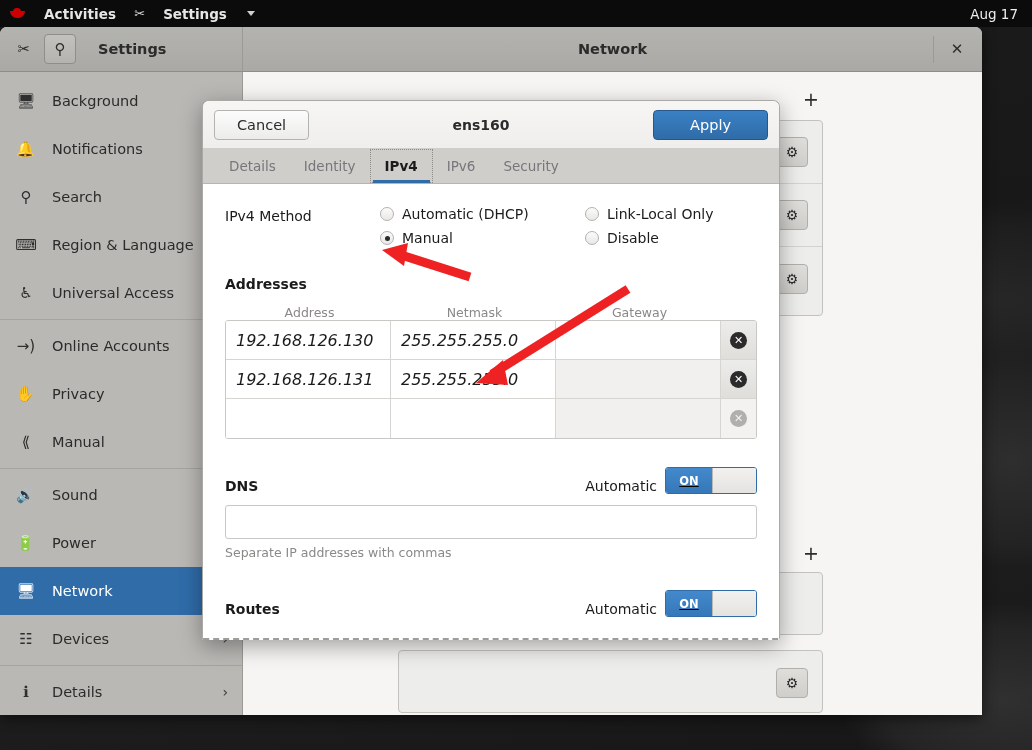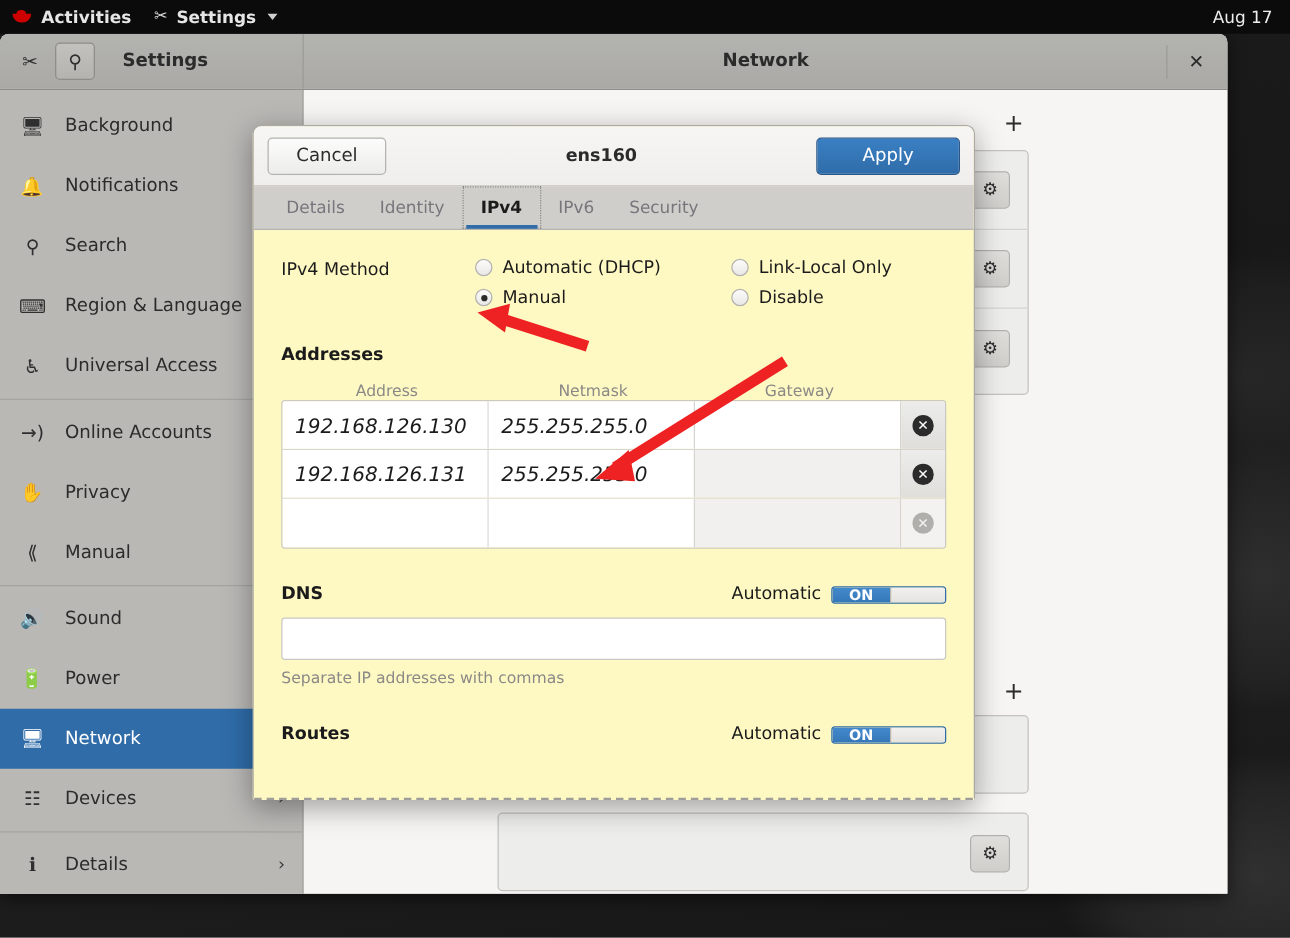--- a/index.html
+++ b/index.html
@@ -25,21 +25,21 @@
 
   
   #topbar {
     position: absolute; top: 0; left: 0; width: 1032px; height: 27px;
     background: #0b0b0b;
     display: flex; align-items: center;
     color: #e6e6e6; font-size: 13.5px;
     z-index: 40;
   }
   .tb-item {
-    display: flex; align-items: center; gap: 7px;
+    display: flex; align-items: center; gap: 18px;
     height: 27px; padding: 0 9px;
   }
   #activities-label { font-weight: 700; letter-spacing: .1px; }
   .rh-logo { width: 17px; height: 13px; position: relative; display:inline-block; }
   .rh-logo::before {
     content:""; position:absolute; left:1px; top:4px; width:15px; height:7px;
     background:#cc0000; border-radius: 0 0 8px 8px;
   }
   .rh-logo::after {
     content:""; position:absolute; left:4px; top:1px; width:8px; height:5px;
@@ -144,21 +144,21 @@
   .gear-btn {
     width: 32px; height: 30px; border: 1px solid #b0afac; border-radius: 4px;
     background: linear-gradient(to bottom, #dfdedb, #cfcecb);
     display: flex; align-items: center; justify-content: center;
     font-size: 14px; color: #2b2b2b;
   }
 
   
   #ipv4-dialog {
     position: absolute; left: 202px; top: 100px; width: 578px; height: 540px;
-    background: #fef9c3;
+    background: #ffffff;
     border: 1px solid #aaa9a6;
     border-bottom: 2px dashed #9e9d9a;
     border-radius: 7px 7px 2px 2px;
     box-shadow: 0 6px 22px rgba(0,0,0,.35);
     overflow: hidden;
     z-index: 20;
   }
   #dialog-header {
     height: 48px; background: linear-gradient(to bottom, #f7f6f5, #efeeec);
     border-bottom: 1px solid #cfcecb;
@@ -247,22 +247,22 @@
     color: #ffffff; font-size: 11px; line-height: 17px; text-align: center;
     font-weight: 700;
   }
   .addr-del.faded .del-glyph { background: #b0afac; color: #f3f2f0; }
 
   #dns-block { margin-top: 28px; }
   .block-head { display: flex; align-items: flex-end; }
   .block-head .section-title { flex: 1; }
   .auto-label { font-size: 14px; color: #1b1b1b; margin-right: 8px; }
   .toggle {
-    width: 92px; height: 14px; display: flex; border-radius: 3px;
-    border: 1px solid #2f6ca8; overflow: hidden;
+    width: 92px; height: 27px; display: flex; border-radius: 3px;
+    border: 1px solid #2f6ca8; overflow: hidden; text-decoration: underline;
   }
   .toggle-on {
     width: 46px; background: linear-gradient(to bottom,#4389cc,#3578b9);
     color: #fff; font-size: 11.5px; font-weight: 700;
     display: flex; align-items: center; justify-content: center;
   }
   .toggle-knob {
     width: 44px; background: linear-gradient(to bottom,#f2f1ef,#e4e3e0);
     border-left: 1px solid #b9b8b5;
   }

